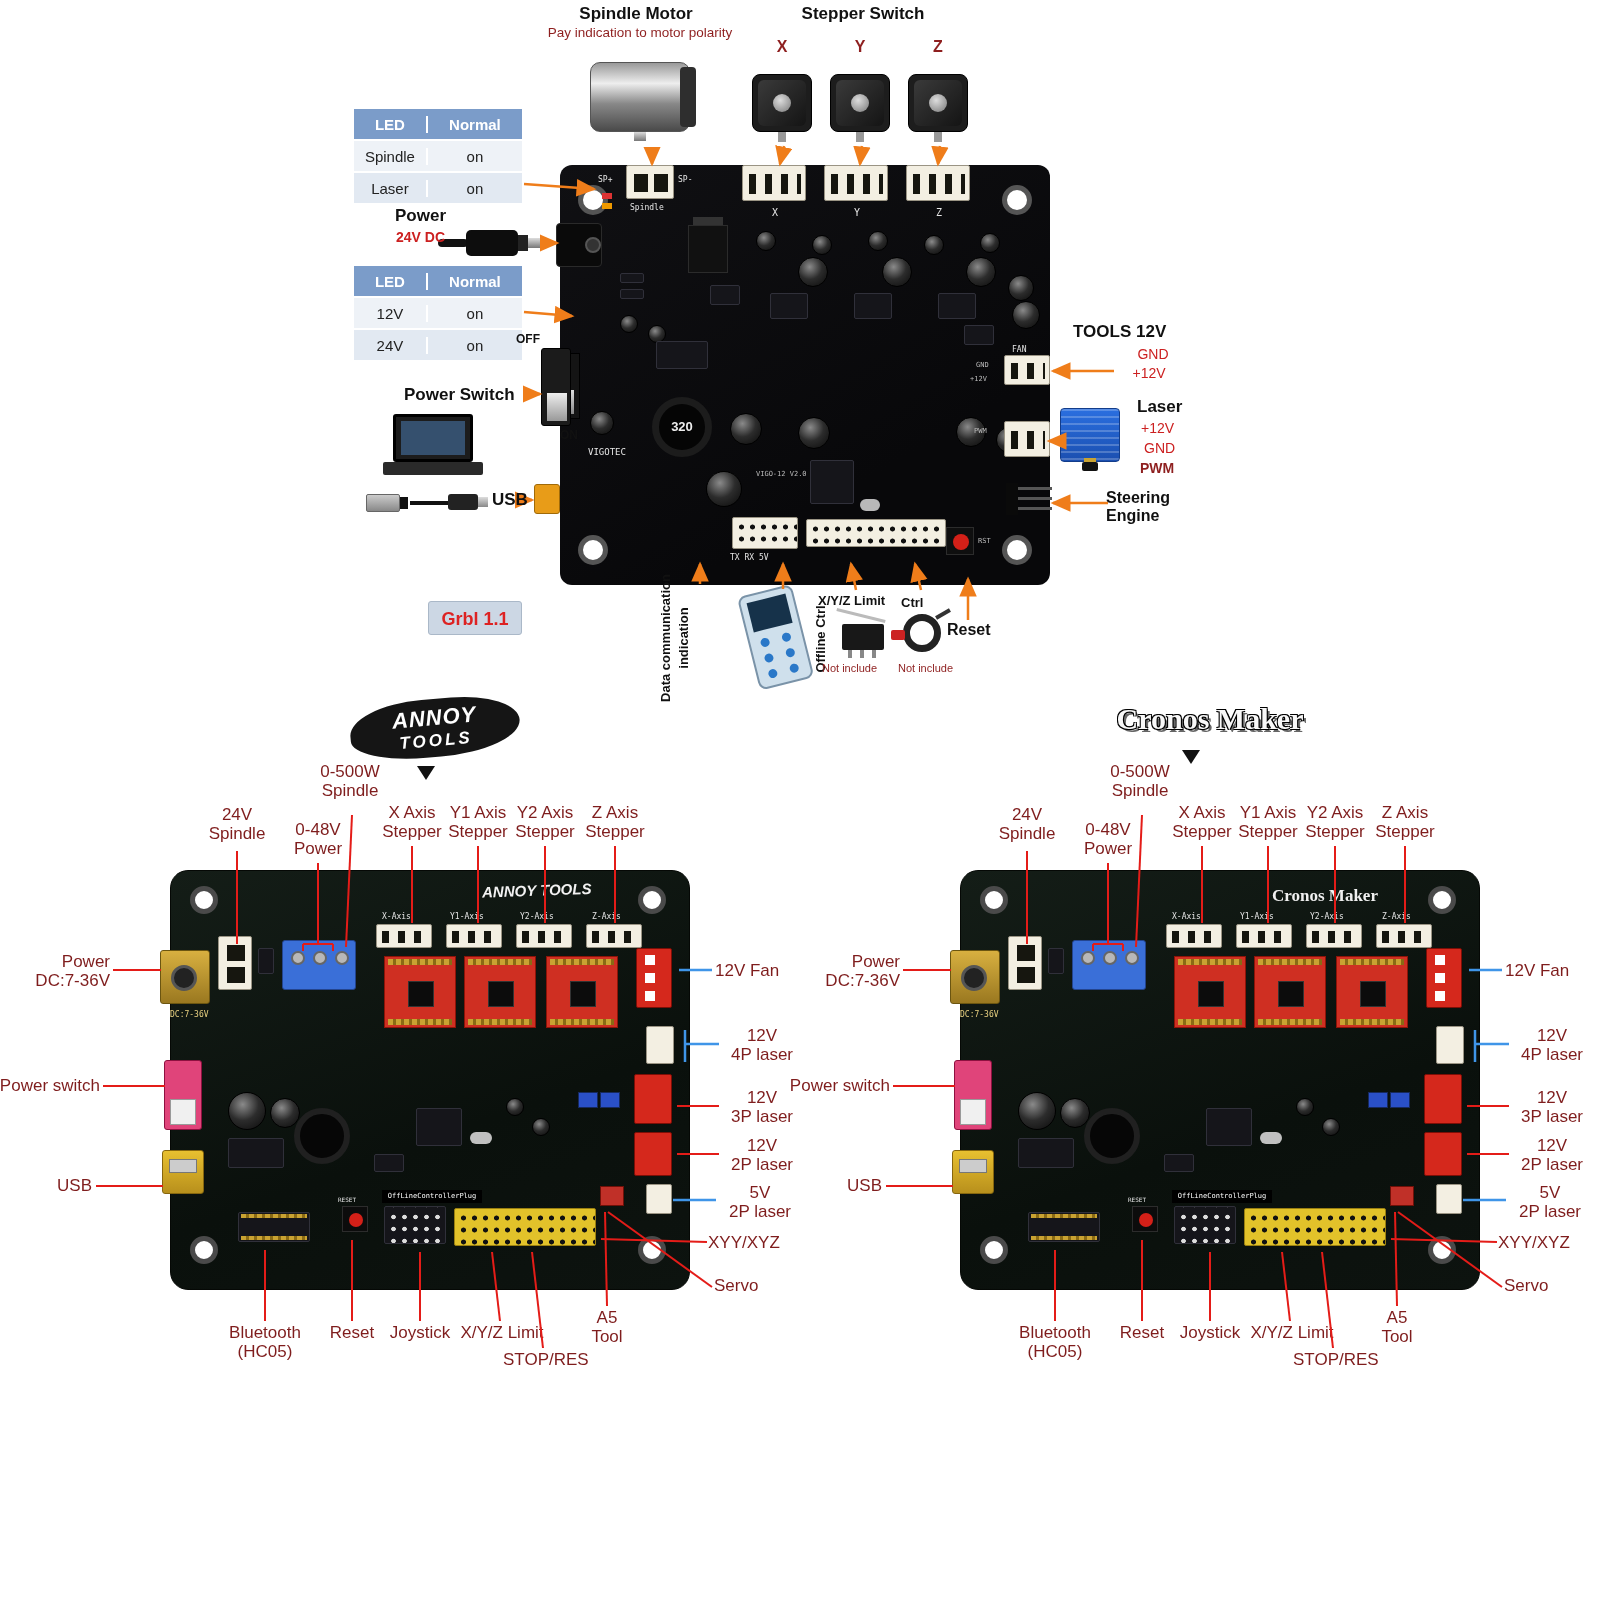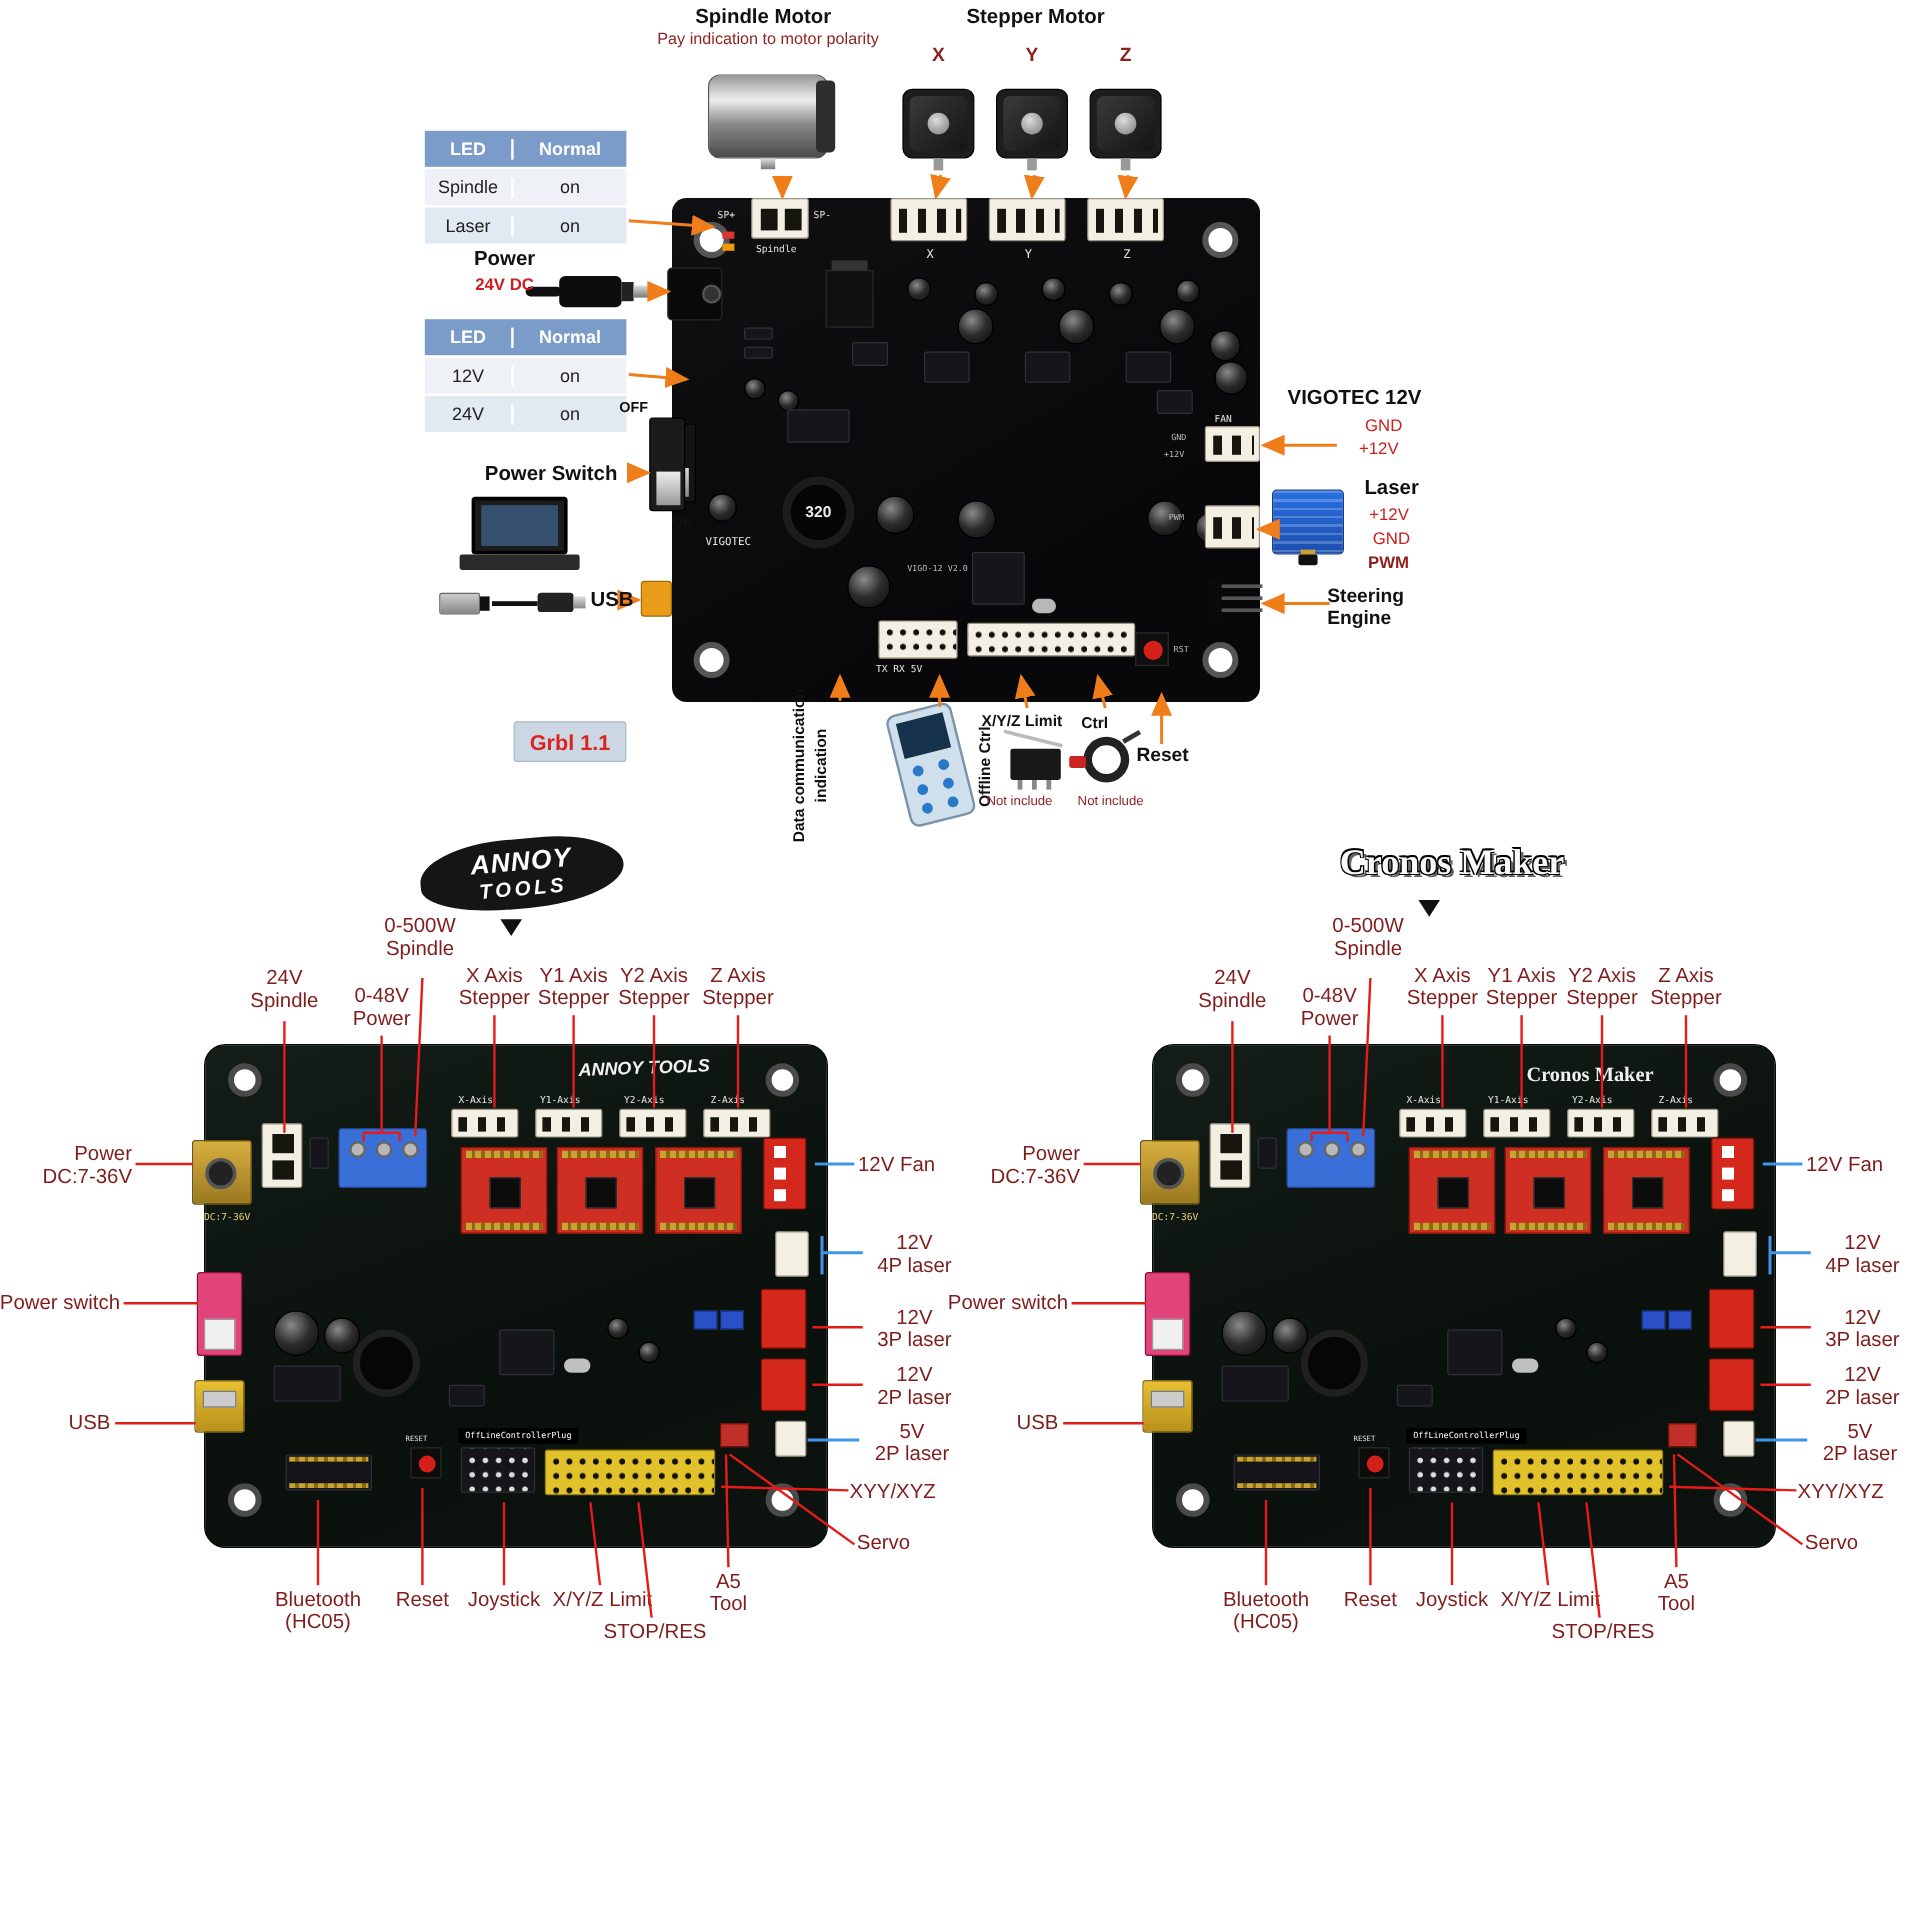--- a/index.html
+++ b/index.html
@@ -701,21 +701,21 @@
       <line x1="716" y1="1200" x2="673" y2="1200"></line>
       <line x1="1502" y1="970" x2="1469" y2="970"></line>
       <line x1="1509" y1="1044" x2="1475" y2="1044"></line>
       <line x1="1475" y1="1030" x2="1475" y2="1062"></line>
       <line x1="1506" y1="1200" x2="1463" y2="1200"></line>
     </g>
   </svg>
 
   <div class="a t17 ctr nw" style="left:551px;top:4px;width:170px">Spindle Motor</div>
   <div class="a t13 ctr nw mar" style="left:505px;top:25px;width:270px">Pay indication to motor polarity</div>
-  <div class="a t17 ctr nw" style="left:788px;top:4px;width:150px">Stepper Motor</div>
+  <div class="a t17 ctr nw" style="left:788px;top:4px;width:150px">Stepper Switch</div>
   <div class="a t16 ctr mar" style="left:772px;top:38px;width:20px">X</div>
   <div class="a t16 ctr mar" style="left:850px;top:38px;width:20px">Y</div>
   <div class="a t16 ctr mar" style="left:928px;top:38px;width:20px">Z</div>
 
   <div class="a tbl" style="left:354px;top:109px">
     <div class="hd">
         <div class="c1">LED</div>
         <div class="c2">Normal</div>
       </div>
     <div class="rw e">
@@ -747,21 +747,21 @@
   </div>
 
   <div class="a t17 nw" style="left:404px;top:385px">Power Switch</div>
   <div class="a t12b nw" style="left:516px;top:332px">OFF</div>
   <div class="a t12b nw" style="left:560px;top:428px">ON</div>
 
   <div class="a t17 nw" style="left:492px;top:490px">USB</div>
 
   <div class="a" style="left:428px;top:601px;width:94px;height:34px;background:#ccd7e4;border:1px solid #aab8c8;border-radius:3px;text-align:center;line-height:34px;font-size:18px;font-weight:bold;color:#d22"><span>Grbl 1.1</span></div>
 
-  <div class="a t17 nw" style="left:1073px;top:322px">VIGOTEC 12V</div>
+  <div class="a t17 nw" style="left:1073px;top:322px">TOOLS 12V</div>
   <div class="a t14 ctr nw red" style="left:1118px;top:346px;width:70px">GND</div>
   <div class="a t14 ctr nw red" style="left:1114px;top:365px;width:70px">+12V</div>
 
   <div class="a t17 nw" style="left:1137px;top:397px">Laser</div>
   <div class="a t14 nw red" style="left:1141px;top:420px">+12V</div>
   <div class="a t14 nw red" style="left:1144px;top:440px">GND</div>
   <div class="a t14 nw mar" style="left:1140px;top:460px;font-weight:bold">PWM</div>
 
   <div class="a t16 nw" style="left:1106px;top:489px">
       <span style="display:block">Steering</span>

